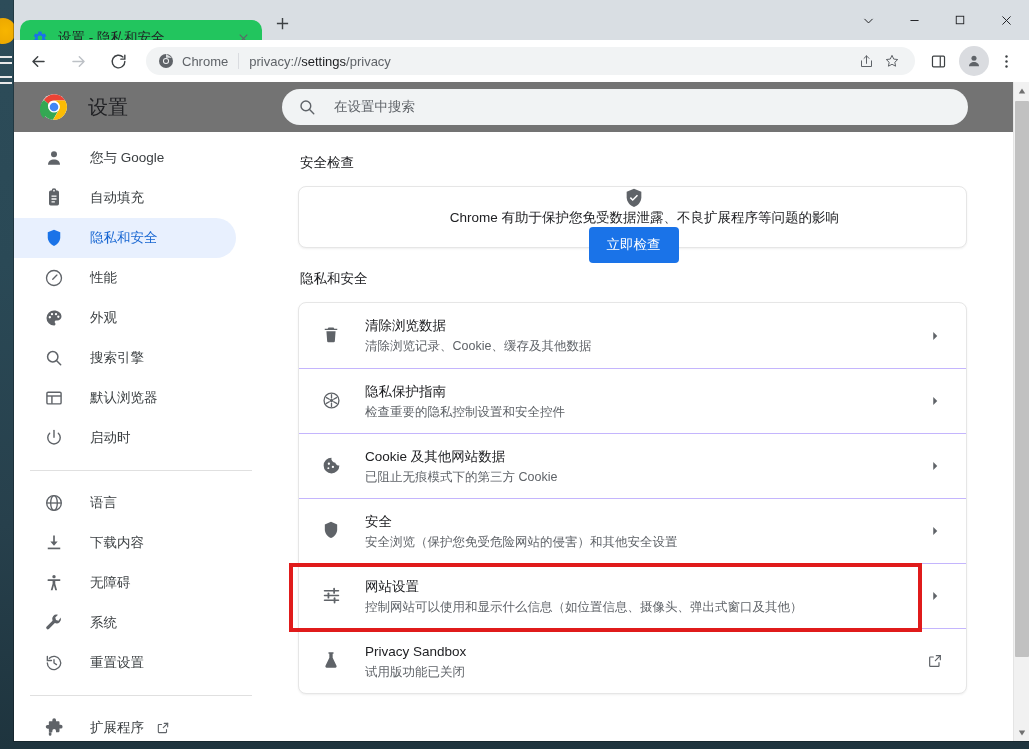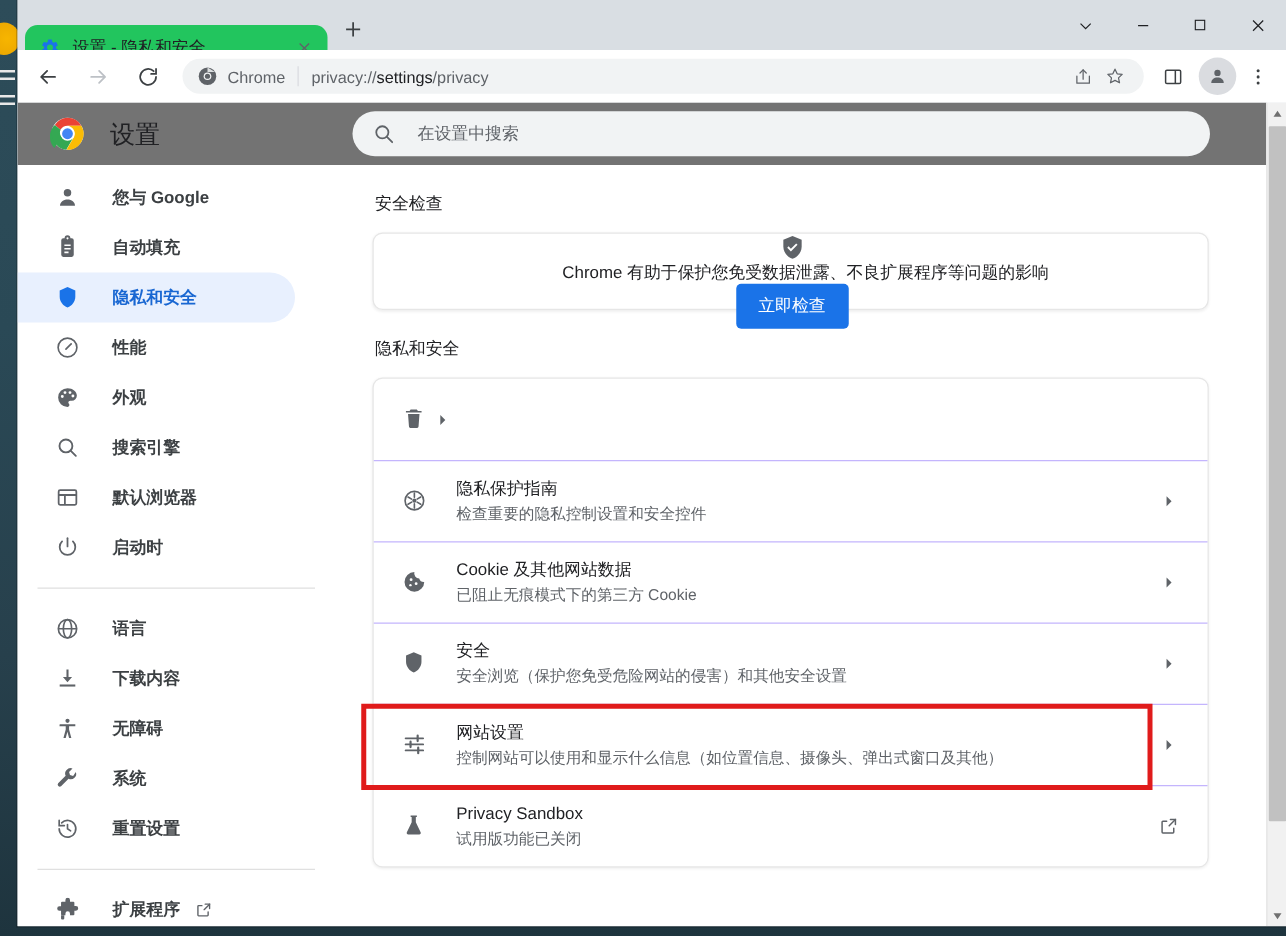--- a/index.html
+++ b/index.html
@@ -101,21 +101,21 @@
     background:#fff; padding-top:2px; z-index:3;
   }
   .nav-group{ padding:4px 0; }
   .nav-sep{ height:1px; background:#e0e0e0; margin:8px 0 8px 16px; }
   .nav-item{
     height:40px; display:flex; align-items:center;
     padding-left:30px; border-radius:0 20px 20px 0; margin-right:16px;
     color:#3c4043;
   }
   .nav-item .ni-icon{ width:20px; height:20px; flex:0 0 20px; color:#5f6368; }
-  .nav-item .ni-label{ font-size:13.5px; margin-left:26px; white-space:nowrap;font-weight:bold; }
+  .nav-item .ni-label{ font-size:13.5px; margin-left:26px; white-space:nowrap; }
   .nav-item.active{ background:#e8f0fe; color:#1967d2; }
   .nav-item.active .ni-icon{ color:#1a73e8; }
   .nav-item .ext-icon{ width:14px;height:14px;margin-left:12px;color:#5f6368; }
 
   
   #main{
     position:absolute; left:238px; top:50px; right:16px; bottom:0;
     background:#fff; overflow:hidden; padding:0 46px 0 46px;
   }
   .section-title{ font-size:13.5px; color:#202124; margin:22px 0 14px 2px; }
@@ -501,20 +501,24 @@
 
       <div class="card">
 
         <div class="row">
           <span class="r-icon">
             <svg viewBox="0 0 24 24" width="20" height="20" fill="currentColor">
               <path d="M9 3h6l1 1.5h3.5V6H4.5V4.5H8z"></path>
                 <path d="M6.5 7.5h11l-.9 12a1.4 1.4 0 0 1-1.4 1.3H8.8a1.4 1.4 0 0 1-1.4-1.3z"></path>
             </svg>
           </span>
+          <span class="r-text">
+            <span class="r-title">清除浏览数据</span>
+            <span class="r-sub" style="display:block">清除浏览记录、Cookie、缓存及其他数据</span>
+          </span>
           <span class="r-end">
             <svg viewBox="0 0 24 24" width="12" height="12" fill="currentColor">
                 <path d="M8.5 4 L16.5 12 L8.5 20 Z"></path>
               </svg>
           </span>
         </div>
 
         <div class="row">
           <span class="r-icon">
             <svg viewBox="0 0 24 24" width="21" height="21" stroke="currentColor" stroke-width="1.5" fill="none">

